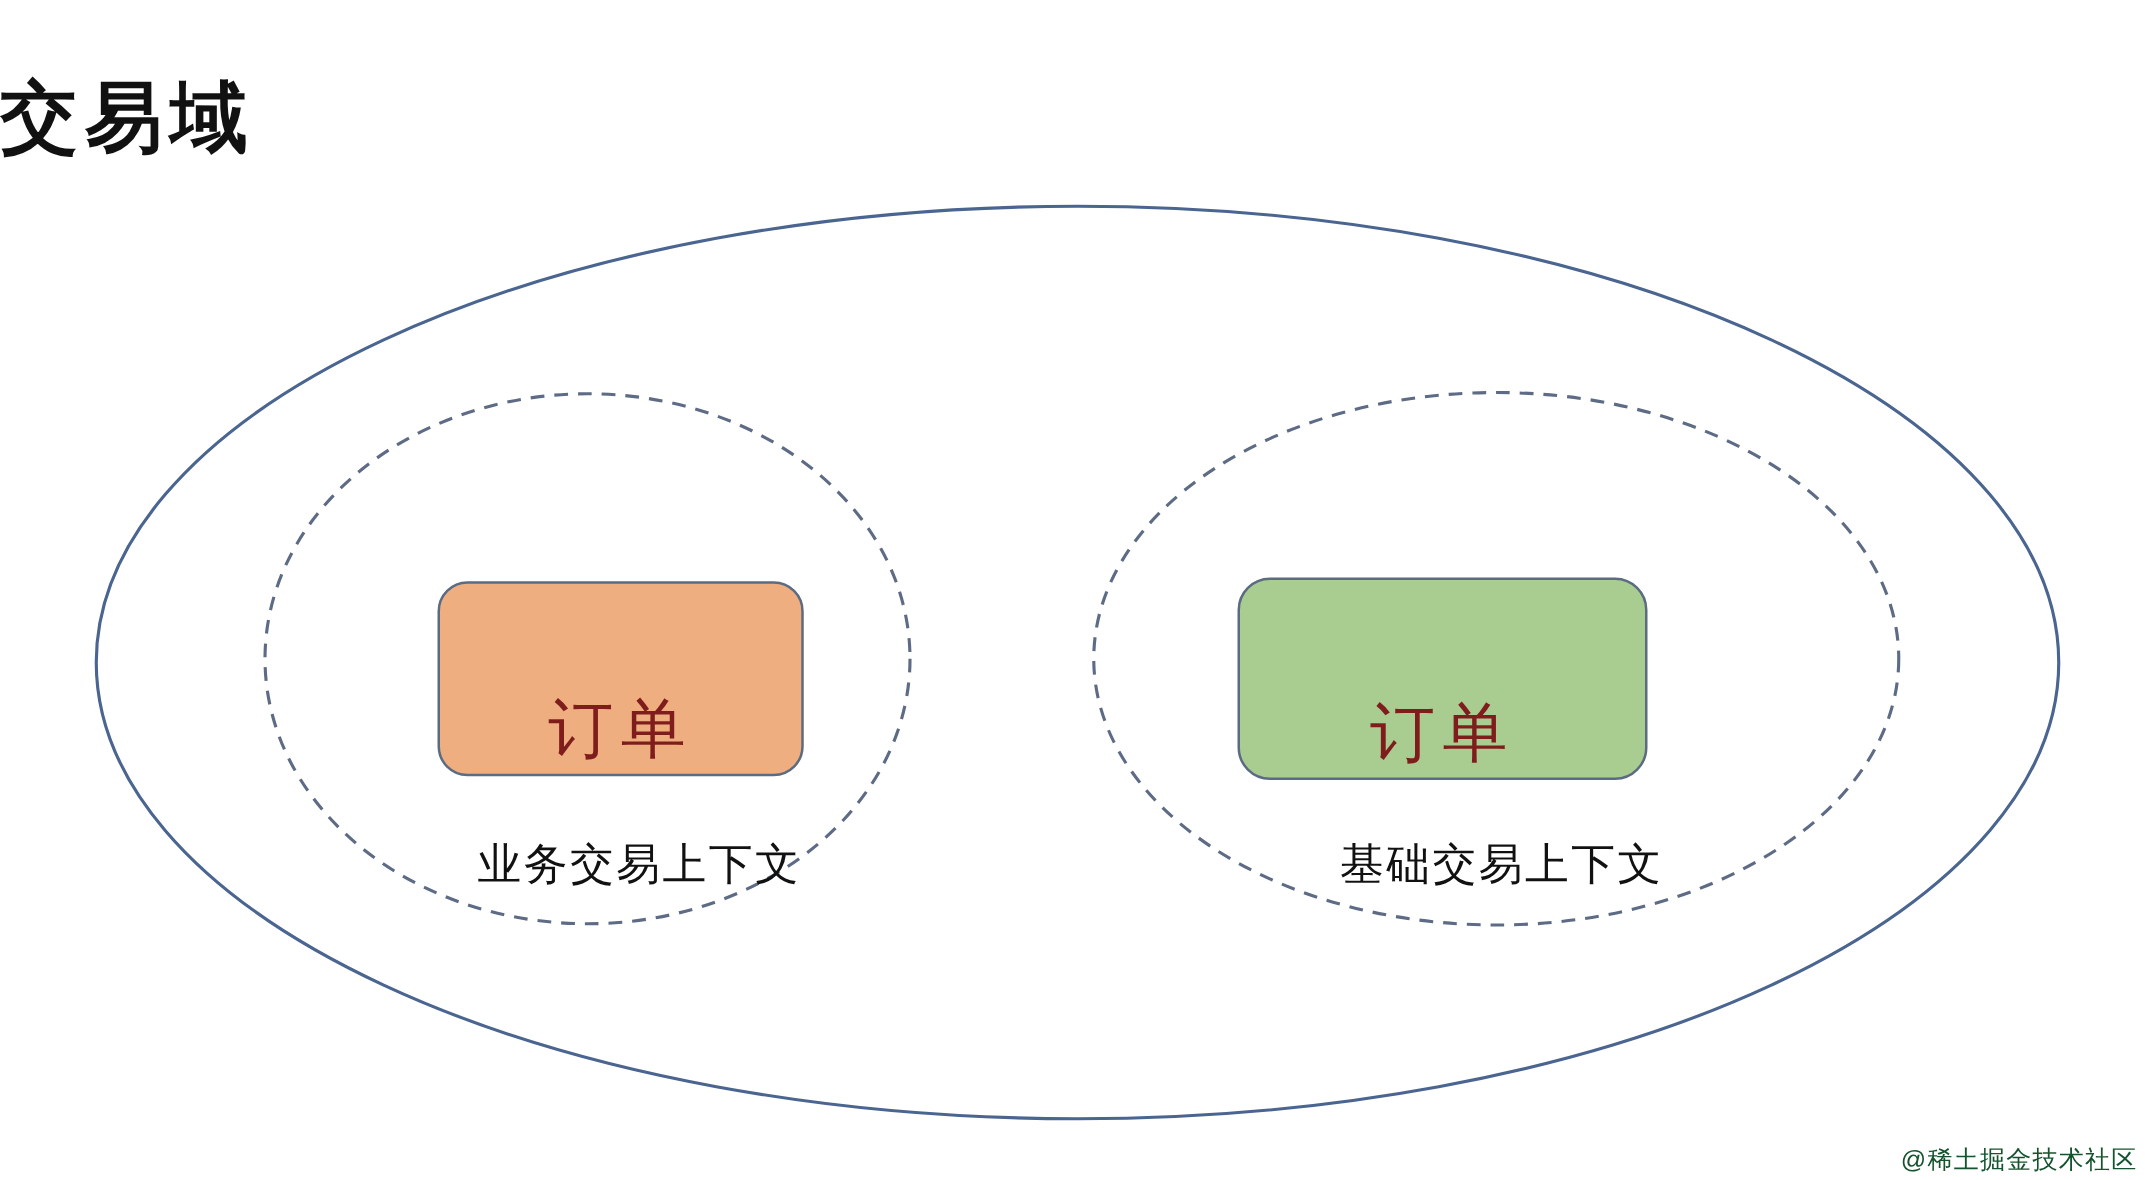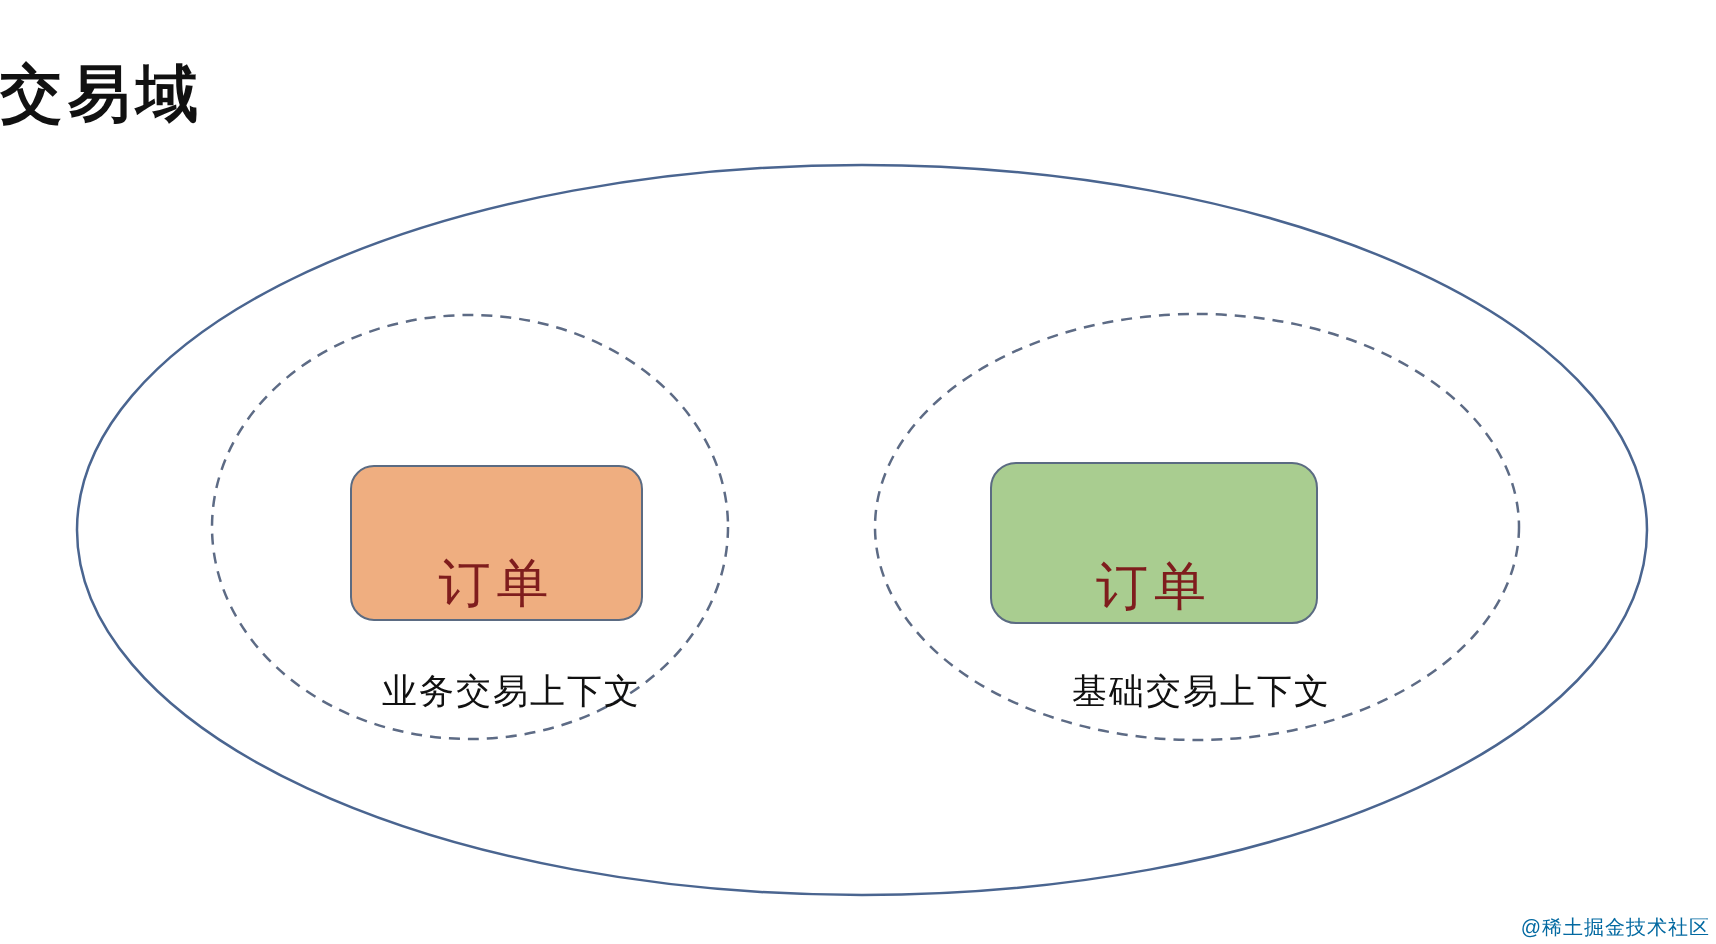--- a/index.html
+++ b/index.html
@@ -65,21 +65,21 @@
     color: #111111;
     white-space: nowrap;
   }
   .context-label.left  { left: 382px; }
   .context-label.right { left: 1072px; }
   .watermark {
     position: absolute;
     right: 6px;
     top: 914px;
     font-size: 20px;
-    color: #0369a1;
+    color: #14532d;
     letter-spacing: 1px;
   }
 </style>
 </head>
 <body>
 
 <div class="canvas">
 
   <svg class="ellipse-layer" width="1716" height="944" viewBox="0 0 1716 944">
     <ellipse cx="862" cy="530" rx="785" ry="365" fill="none" stroke="#4a6590" stroke-width="2.5"></ellipse>

